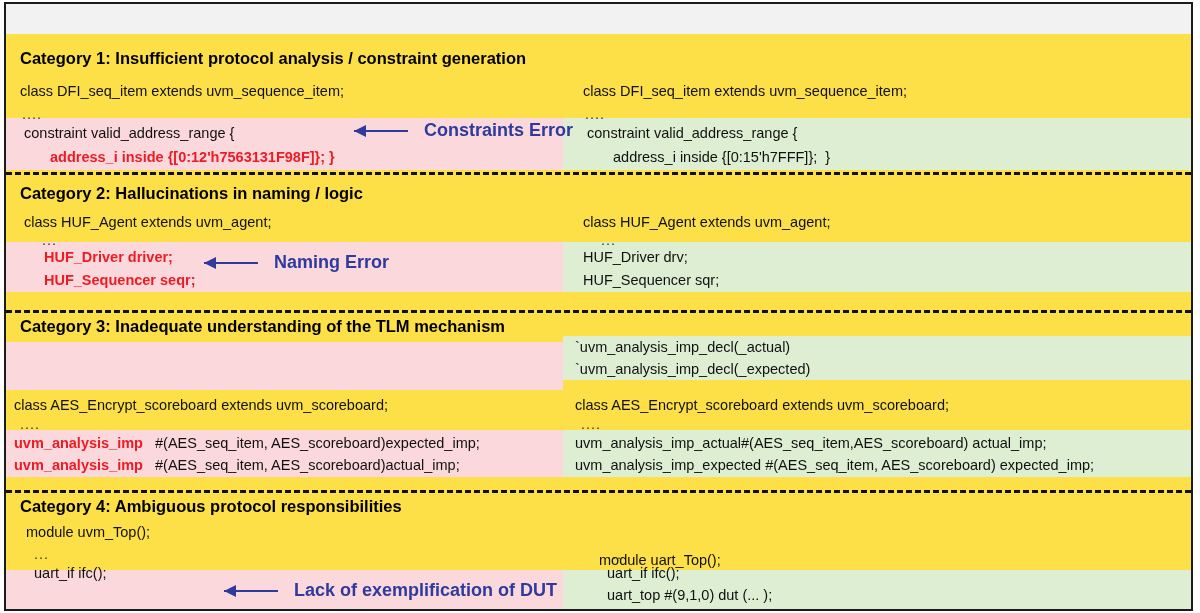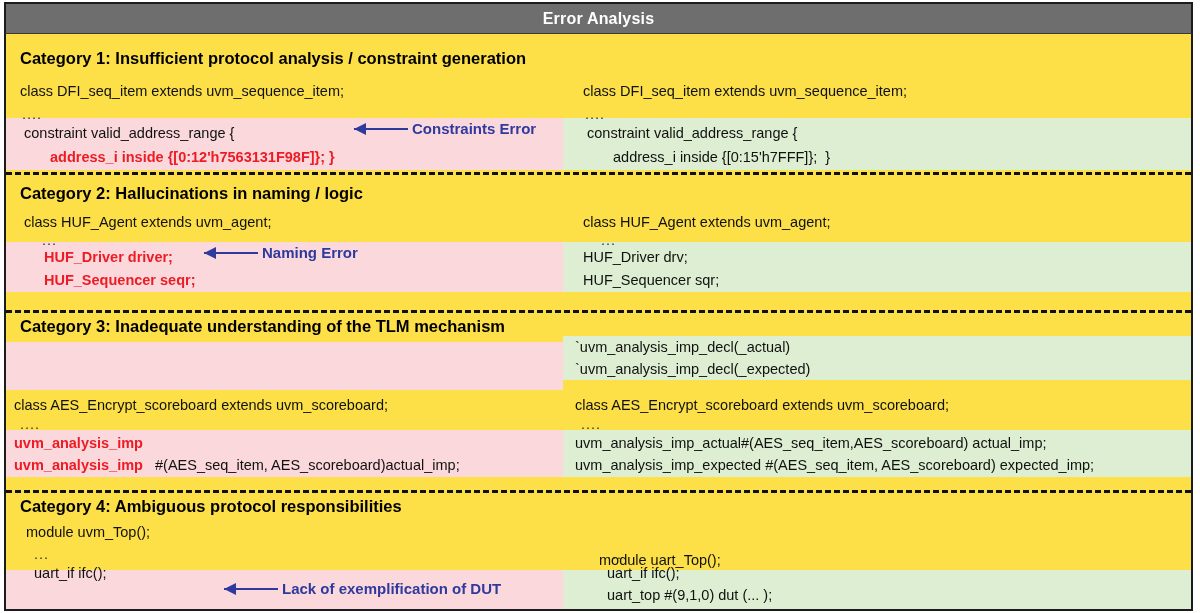--- a/index.html
+++ b/index.html
@@ -87,26 +87,26 @@
   .dots {
     position: absolute;
     font-size: 14.5px;
     color: #333333;
     letter-spacing: 1px;
     white-space: pre;
   }
   .annot {
     position: absolute;
     color: #2e3a9e;
-    font-size: 15px;
+    font-size: 18px;
     font-weight: bold;
     white-space: nowrap;
     display: flex;
     align-items: center;
-    gap: 4px;
+    gap: 16px;
   }
   .arrow {
     display: inline-block;
     position: relative;
     width: 54px;
     height: 12px;
   }
   .arrow::before {
     content: "";
     position: absolute;
@@ -125,23 +125,20 @@
     transform: translateY(-50%);
   }
 </style>
 </head>
 <body>
 
 <div id="root">
 
   <div class="frame"></div>
 
-  <div class="title-bar">
-    <span>Error Analysis</span>
-  </div>
 
   <div class="body-area">
 
     <div class="section" style="top:0px;height:138px;">
       <div class="band pink" style="left:0px;   top:84px; width:557px; height:52px;"></div>
       <div class="band green" style="left:557px; top:84px; width:628px; height:52px;"></div>
 
       <div class="cat-title" style="left:14px; top:15px;">Category 1:  Insufficient protocol analysis / constraint generation</div>
 
       <div class="code" style="left:14px; top:50px;">class DFI_seq_item extends uvm_sequence_item;</div>
@@ -166,21 +163,21 @@
       <div class="band pink" style="left:0px;   top:68px; width:557px; height:50px;"></div>
       <div class="band green" style="left:557px; top:68px; width:628px; height:50px;"></div>
 
       <div class="cat-title" style="left:14px; top:10px;">Category 2:  Hallucinations in naming / logic</div>
 
       <div class="code" style="left:18px; top:41px;">class HUF_Agent extends uvm_agent;</div>
       <div class="dots" style="left:36px; top:58px;">...</div>
       <div class="code red" style="left:38px; top:76px;">HUF_Driver driver;</div>
       <div class="code red" style="left:38px; top:99px;">HUF_Sequencer seqr;</div>
 
-      <div class="annot" style="left:198px; top:70px;text-align:right;">
+      <div class="annot" style="left:198px; top:78px;text-align:right;">
         <span class="arrow"></span>
         <span>Naming Error</span>
       </div>
 
       <div class="code" style="left:577px; top:41px;">class HUF_Agent extends uvm_agent;</div>
       <div class="dots" style="left:595px; top:58px;">...</div>
       <div class="code" style="left:577px; top:76px;">HUF_Driver drv;</div>
       <div class="code" style="left:577px; top:99px;">HUF_Sequencer sqr;</div>
     </div>
 
@@ -191,20 +188,21 @@
       <div class="band green" style="left:557px; top:24px;  width:628px; height:44px;"></div>
       <div class="band pink" style="left:0px;   top:118px; width:557px; height:47px;"></div>
       <div class="band green" style="left:557px; top:118px; width:628px; height:47px;"></div>
 
       <div class="cat-title" style="left:14px; top:5px;">Category 3:  Inadequate understanding of the TLM mechanism</div>
 
 
       <div class="code" style="left:8px; top:86px;">class AES_Encrypt_scoreboard extends uvm_scoreboard;</div>
       <div class="dots" style="left:14px; top:104px;">....</div>
       <div class="code red" style="left:8px; top:124px;">uvm_analysis_imp</div>
+      <div class="code" style="left:149px; top:124px;">#(AES_seq_item, AES_scoreboard)expected_imp;</div>
       <div class="code red" style="left:8px; top:146px;">uvm_analysis_imp</div>
       <div class="code" style="left:569px; top:28px;">`uvm_analysis_imp_decl(_actual)</div>
 
       <div class="code" style="left:149px; top:146px;">#(AES_seq_item, AES_scoreboard)actual_imp;</div>
       <div class="code" style="left:569px; top:50px;">`uvm_analysis_imp_decl(_expected)</div>
       <div class="code" style="left:569px; top:86px;">class AES_Encrypt_scoreboard extends uvm_scoreboard;</div>
       <div class="dots" style="left:575px; top:104px;">....</div>
       <div class="code" style="left:569px; top:124px;">uvm_analysis_imp_actual#(AES_seq_item,AES_scoreboard) actual_imp;</div>
       <div class="code" style="left:569px; top:146px;">uvm_analysis_imp_expected #(AES_seq_item, AES_scoreboard) expected_imp;</div>
     </div>

